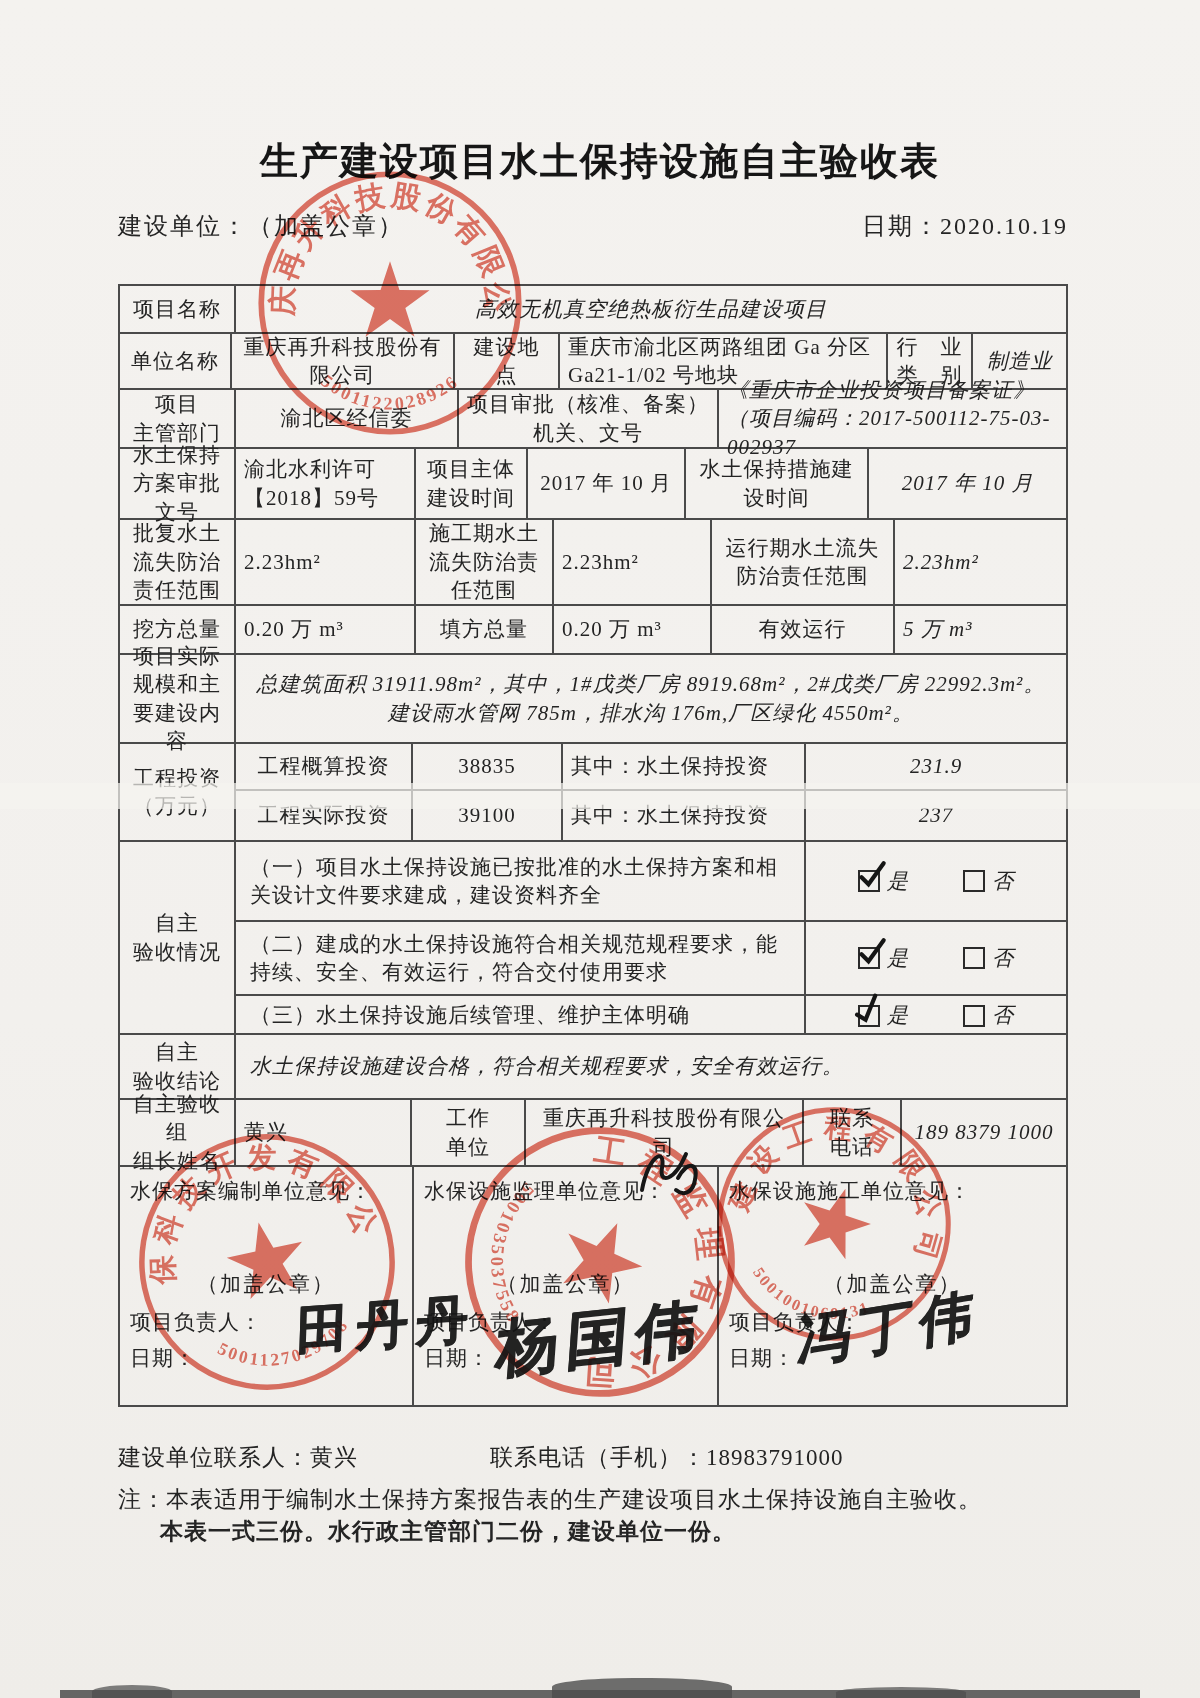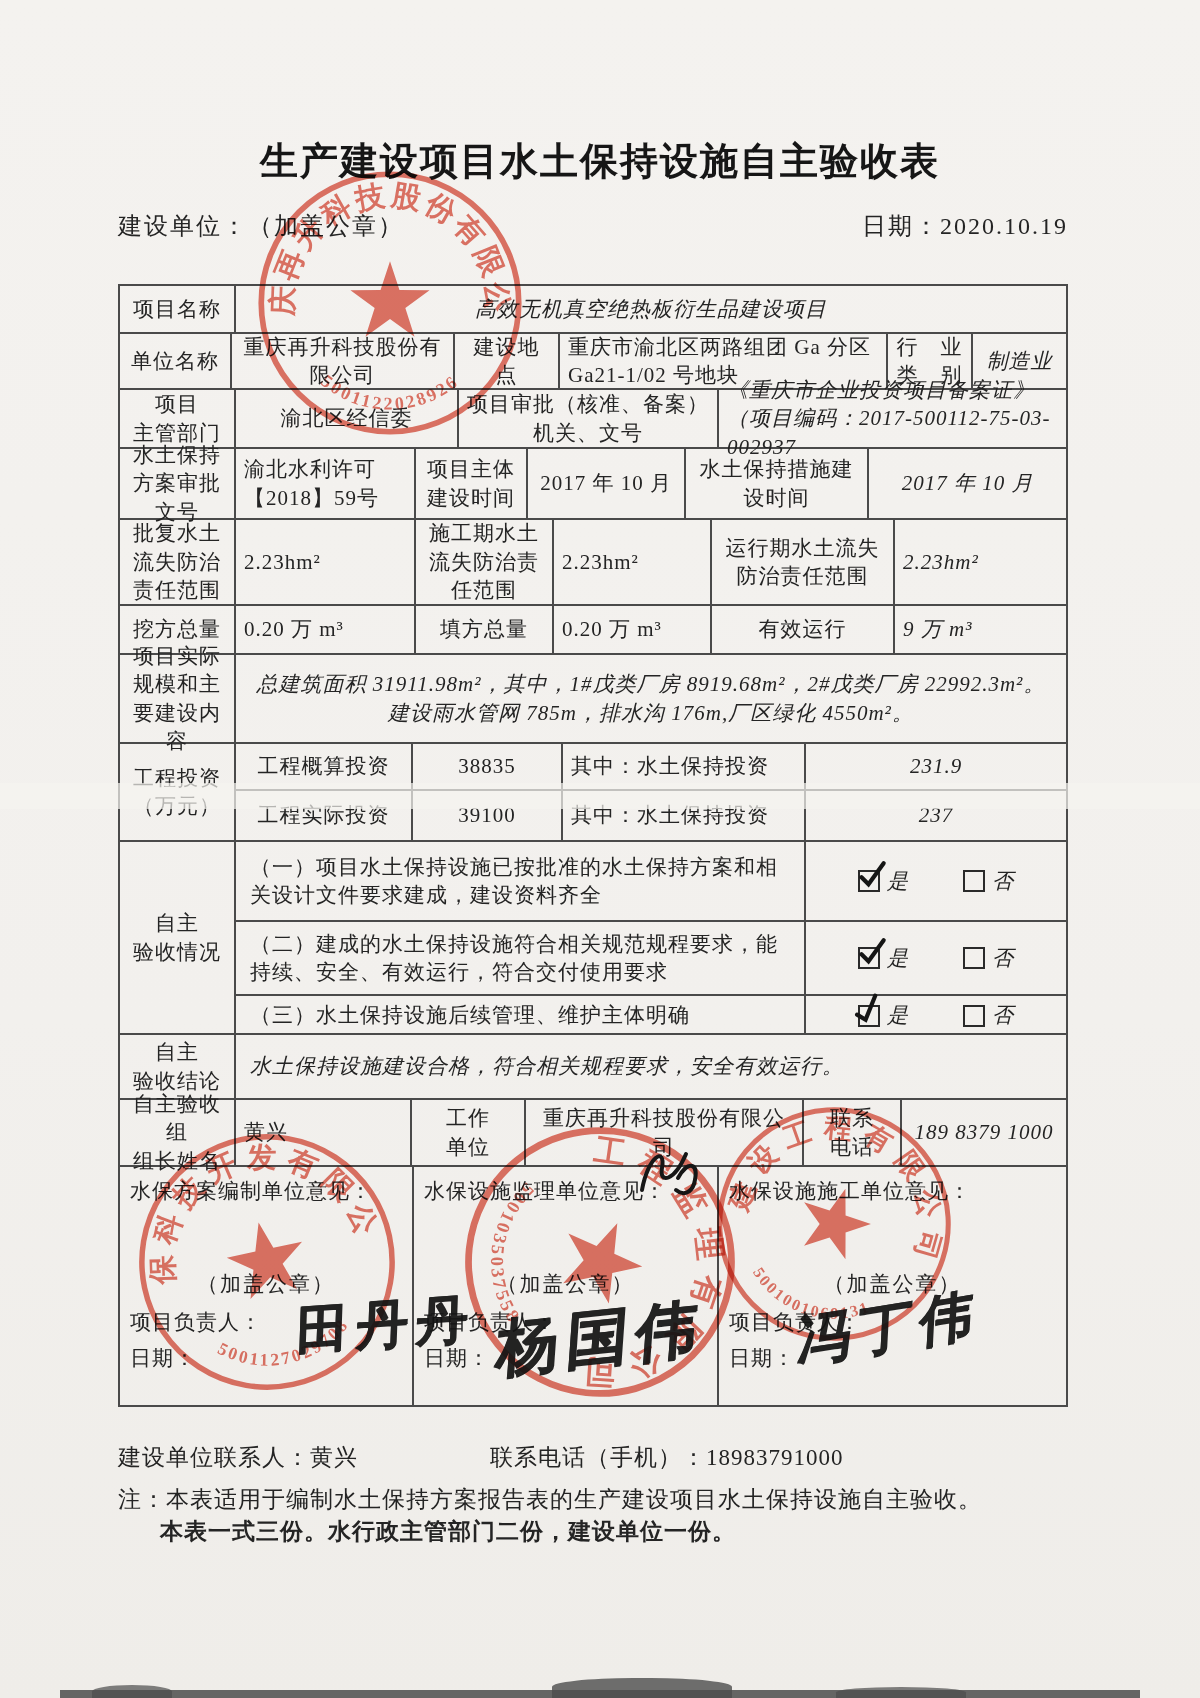--- a/index.html
+++ b/index.html
@@ -126,21 +126,21 @@
       <div class="t-cell" style="width:183px">运行期水土流失防治责任范围</div>
       <div class="t-cell left grow">2.23hm²</div>
     </div>
 
     <div class="t-row" style="height:49px">
       <div class="t-cell" style="width:114px">挖方总量</div>
       <div class="t-cell left" style="width:180px">0.20 万 m³</div>
       <div class="t-cell" style="width:138px">填方总量</div>
       <div class="t-cell left" style="width:158px">0.20 万 m³</div>
       <div class="t-cell" style="width:183px">有效运行</div>
-      <div class="t-cell left grow">9 万 m³</div>
+      <div class="t-cell left grow">5 万 m³</div>
     </div>
 
     <div class="t-row" style="height:89px">
       <div class="t-cell" style="width:114px">项目实际规模和主要建设内容</div>
       <div class="t-cell grow" style="padding:18px 16px">总建筑面积 31911.98m²，其中，1#戊类厂房 8919.68m²，2#戊类厂房 22992.3m²。建设雨水管网 785m，排水沟 176m,厂区绿化 4550m²。</div>
     </div>
 
     <div class="t-row" style="height:98px">
       <div class="t-cell" style="width:114px">工程投资（万元）</div>
       <div class="t-sub">

